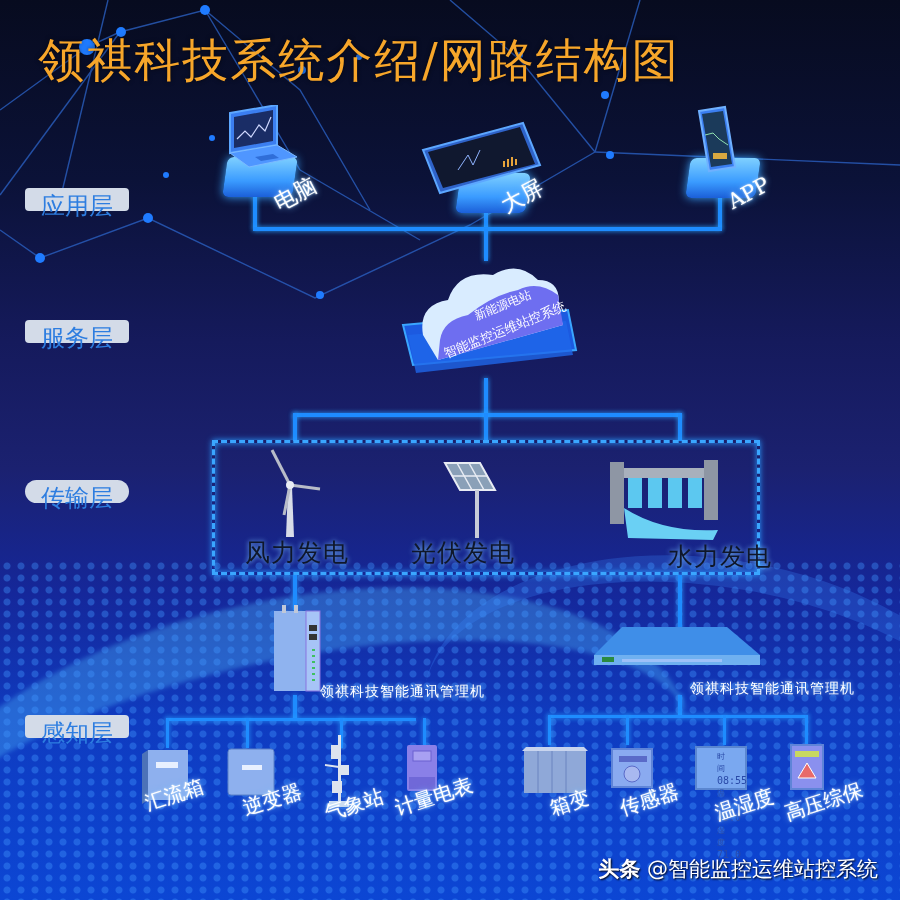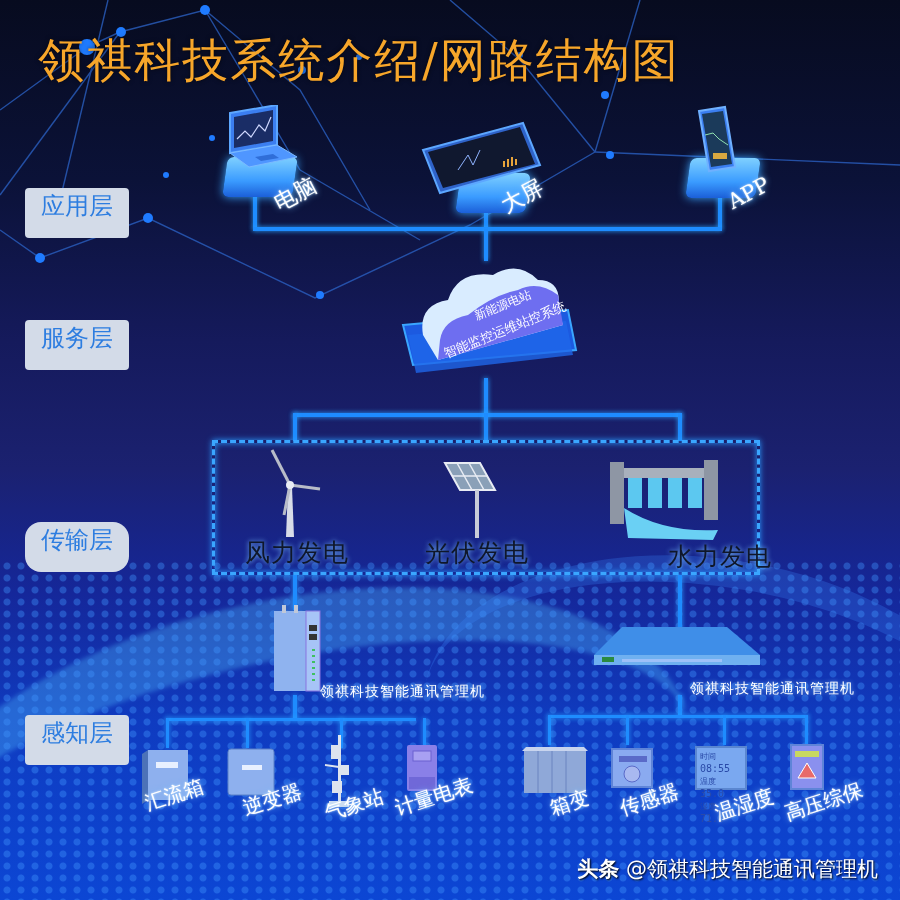--- a/index.html
+++ b/index.html
@@ -29,21 +29,21 @@
     transform: rotate(10deg);
   }
   svg.net { position: absolute; left: 0; top: 0; }
   .title {
     position: absolute; left: 0; top: 30px; width: 718px; text-align: center;
     font-size: 46px; color: #f7a62a; letter-spacing: 2px;
     font-family: "DejaVu Serif", "Liberation Serif", serif;
     text-shadow: 0 0 4px rgba(0,0,0,0.6);
   }
   .layer-label {
-    position: absolute; left: 25px; width: 104px; height: 50px;
+    position: absolute; left: 25px; width: 104px; height: 23px;
     background: #d3dbe8; border-radius: 4px;
     color: #2d7de0; font-size: 24px; text-align: center; line-height: 36px;
     font-family: "DejaVu Serif", "Liberation Serif", serif;
   }
   .wire { position: absolute; background: #1e8cff; box-shadow: 0 0 5px #2aa0ff; }
   .dev-label {
     position: absolute; color: #ffffff; font-size: 22px;
     text-shadow: 0 0 6px #6fb8ff, 0 0 2px #ffffff;
     font-family: "DejaVu Serif", "Liberation Serif", serif;
     white-space: nowrap;
@@ -113,21 +113,21 @@
     <circle cx="610" cy="155" r="4"></circle>
     <circle cx="320" cy="295" r="4"></circle>
     <circle cx="166" cy="175" r="3"></circle>
   </g>
 </svg>
 
 <div class="title">领祺科技系统介绍/网路结构图</div>
 
 <div class="layer-label" style="top:188px;">应用层</div>
 <div class="layer-label" style="top:320px;">服务层</div>
-<div class="layer-label" style="top:522px;border-radius:16px;">传输层</div>
+<div class="layer-label" style="top:480px;border-radius:16px;">传输层</div>
 <div class="layer-label" style="top:715px;text-align:center;">感知层</div>
 
 <div class="wire" style="left:253px; top:195px; width:4px; height:34px;"></div>
 <div class="wire" style="left:484px; top:200px; width:4px; height:30px;"></div>
 <div class="wire" style="left:718px; top:195px; width:4px; height:34px;"></div>
 <div class="wire" style="left:253px; top:227px; width:469px; height:4px;"></div>
 <div class="wire" style="left:484px; top:229px; width:4px; height:32px;"></div>
 
 <div style="position:absolute; left:215px; top:105px; width:90px; height:95px;">
   <div class="platform" style="left:10px; top:52px;"></div>
@@ -200,21 +200,21 @@
 
 <div style="position:absolute; left:440px; top:455px; width:80px; height:85px;">
   <svg width="80" height="85">
     <polygon points="5,8 40,8 55,35 20,35" fill="#8aa0b8" stroke="#e8ecf4" stroke-width="2"></polygon>
     <line x1="17" y1="8" x2="32" y2="35" stroke="#e8ecf4" stroke-width="1.5"></line>
     <line x1="29" y1="8" x2="44" y2="35" stroke="#e8ecf4" stroke-width="1.5"></line>
     <line x1="12" y1="21" x2="48" y2="21" stroke="#e8ecf4" stroke-width="1.5"></line>
     <rect x="35" y="35" width="4" height="48" fill="#c8ccd8"></rect>
   </svg>
 </div>
-<div class="gen-label" style="left:425px; top:536px;">光伏发电</div>
+<div class="gen-label" style="left:411px; top:536px;">光伏发电</div>
 
 <div style="position:absolute; left:608px; top:458px; width:112px; height:85px;">
   <svg width="112" height="85">
     <rect x="2" y="4" width="14" height="62" fill="#8e96a4"></rect>
     <rect x="96" y="2" width="14" height="60" fill="#8e96a4"></rect>
     <rect x="16" y="10" width="80" height="10" fill="#a8b0bc"></rect>
     <rect x="20" y="20" width="14" height="30" fill="#5cc8f0"></rect>
     <rect x="40" y="20" width="14" height="30" fill="#5cc8f0"></rect>
     <rect x="60" y="20" width="14" height="30" fill="#5cc8f0"></rect>
     <rect x="80" y="20" width="14" height="30" fill="#5cc8f0"></rect>
@@ -322,30 +322,30 @@
 <div class="dev-label rot2" style="left:555px; top:795px; font-size:20px;">箱变</div>
 
 <div class="sensor-box" style="left:611px; top:748px; width:42px; height:40px;">
   <svg width="38" height="36">
     <rect x="6" y="6" width="28" height="6" fill="#5a6ac8"></rect>
     <circle cx="19" cy="24" r="8" fill="#a8b8f0" stroke="#5a6ac8" stroke-width="1"></circle>
   </svg>
 </div>
 <div class="dev-label rot2" style="left:625px; top:795px; font-size:20px;">传感器</div>
 
-<div style="position:absolute; left:695px; top:746px; width:52px; height:44px; background:#7aa8f0; border:2px solid #5a86d0; font-family:'DejaVu Sans Mono','Liberation Mono',monospace; font-size:8px; color:#2a4aa8; padding:3px 3px; line-height:12px;">
+<div style="position:absolute; left:695px; top:746px; width:52px; height:44px; background:#7aa8f0; border:2px solid #5a86d0; font-family:'DejaVu Sans Mono','Liberation Mono',monospace; font-size:8px; color:#2a4aa8; padding:3px 20px; line-height:12px;">
   <div><span>时间</span> <span style="font-size:10px;">08:55</span></div>
   <div><span>温度</span> <span style="font-size:10px;">35.0</span></div>
   <div><span>湿度</span> <span style="font-size:10px;margin-top:48px;">71.0</span></div>
 </div>
 <div class="dev-label rot2" style="left:720px; top:800px; font-size:20px;">温湿度</div>
 
 <div class="sensor-box" style="left:790px; top:744px; width:34px; height:46px; background:#8a90ee;">
   <svg width="30" height="42">
     <rect x="3" y="5" width="24" height="6" fill="#c8d860"></rect>
     <polygon points="15,17 24,32 6,32" fill="#e86a6a" stroke="#ffffff" stroke-width="1"></polygon>
   </svg>
 </div>
 <div class="dev-label rot2" style="left:790px; top:800px; font-size:20px;">高压综保</div>
 
 <div class="watermark">
-  <b>头条</b> <span>@领祺科技智能通讯管理机</span>
+  <b>头条</b> <span>@智能监控运维站控系统</span>
 </div>
 
 </body></html>

